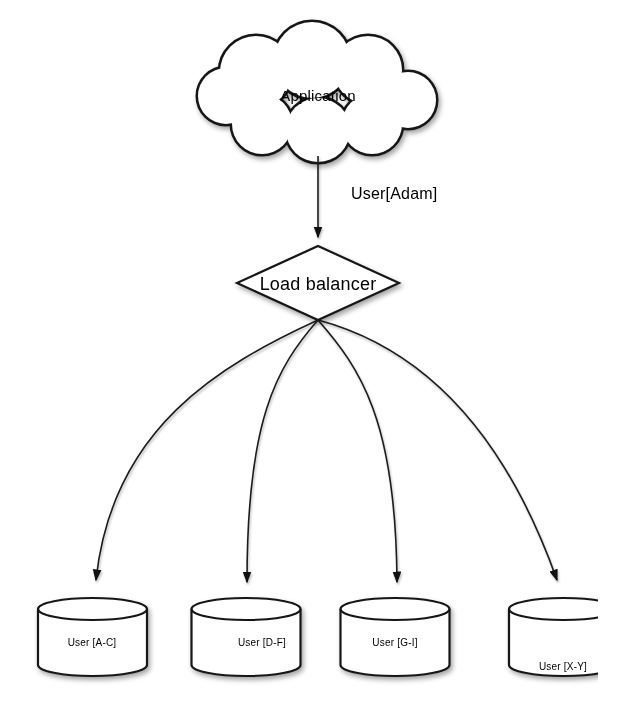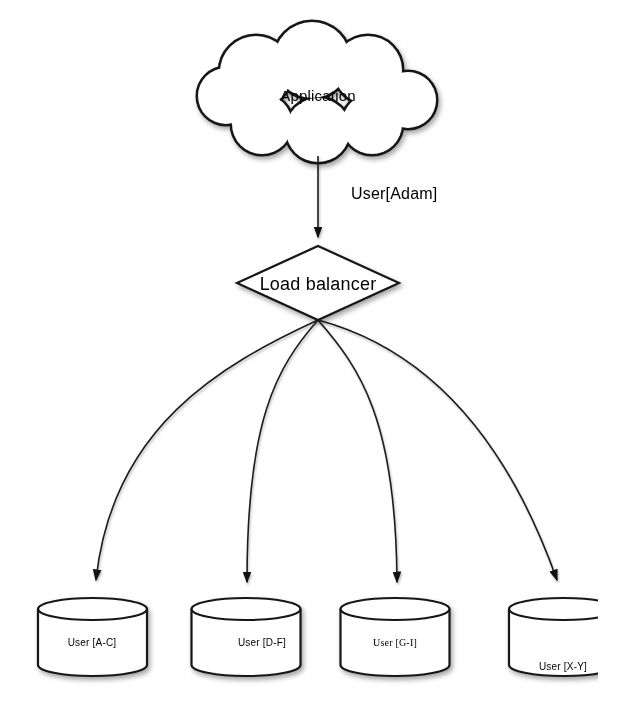--- a/index.html
+++ b/index.html
@@ -108,17 +108,17 @@
   <div class="lbl lbl-app" style="left:318px; top:95px;">Application</div>
 
   <div class="lbl lbl-edge" style="left:331px; top:194px;margin-left:20px;">User[Adam]</div>
 
   <div class="lbl lbl-lb" style="left:318px; top:284px;">Load balancer</div>
 
   <div class="lbl lbl-db" style="left:92px; top:642px;">User [A-C]</div>
 
   <div class="lbl lbl-db" style="left:246px; top:642px;margin-left:16px;">User [D-F]</div>
 
-  <div class="lbl lbl-db" style="left:395px; top:642px;font-family:Liberation Serif, serif;">User [G-I]</div>
+  <div class="lbl lbl-db" style="left:395px; top:642px;">User [G-I]</div>
 
   <div class="lbl lbl-db" style="left:563px; top:666px;">User [X-Y]</div>
 
 </div>
 
 </body></html>

